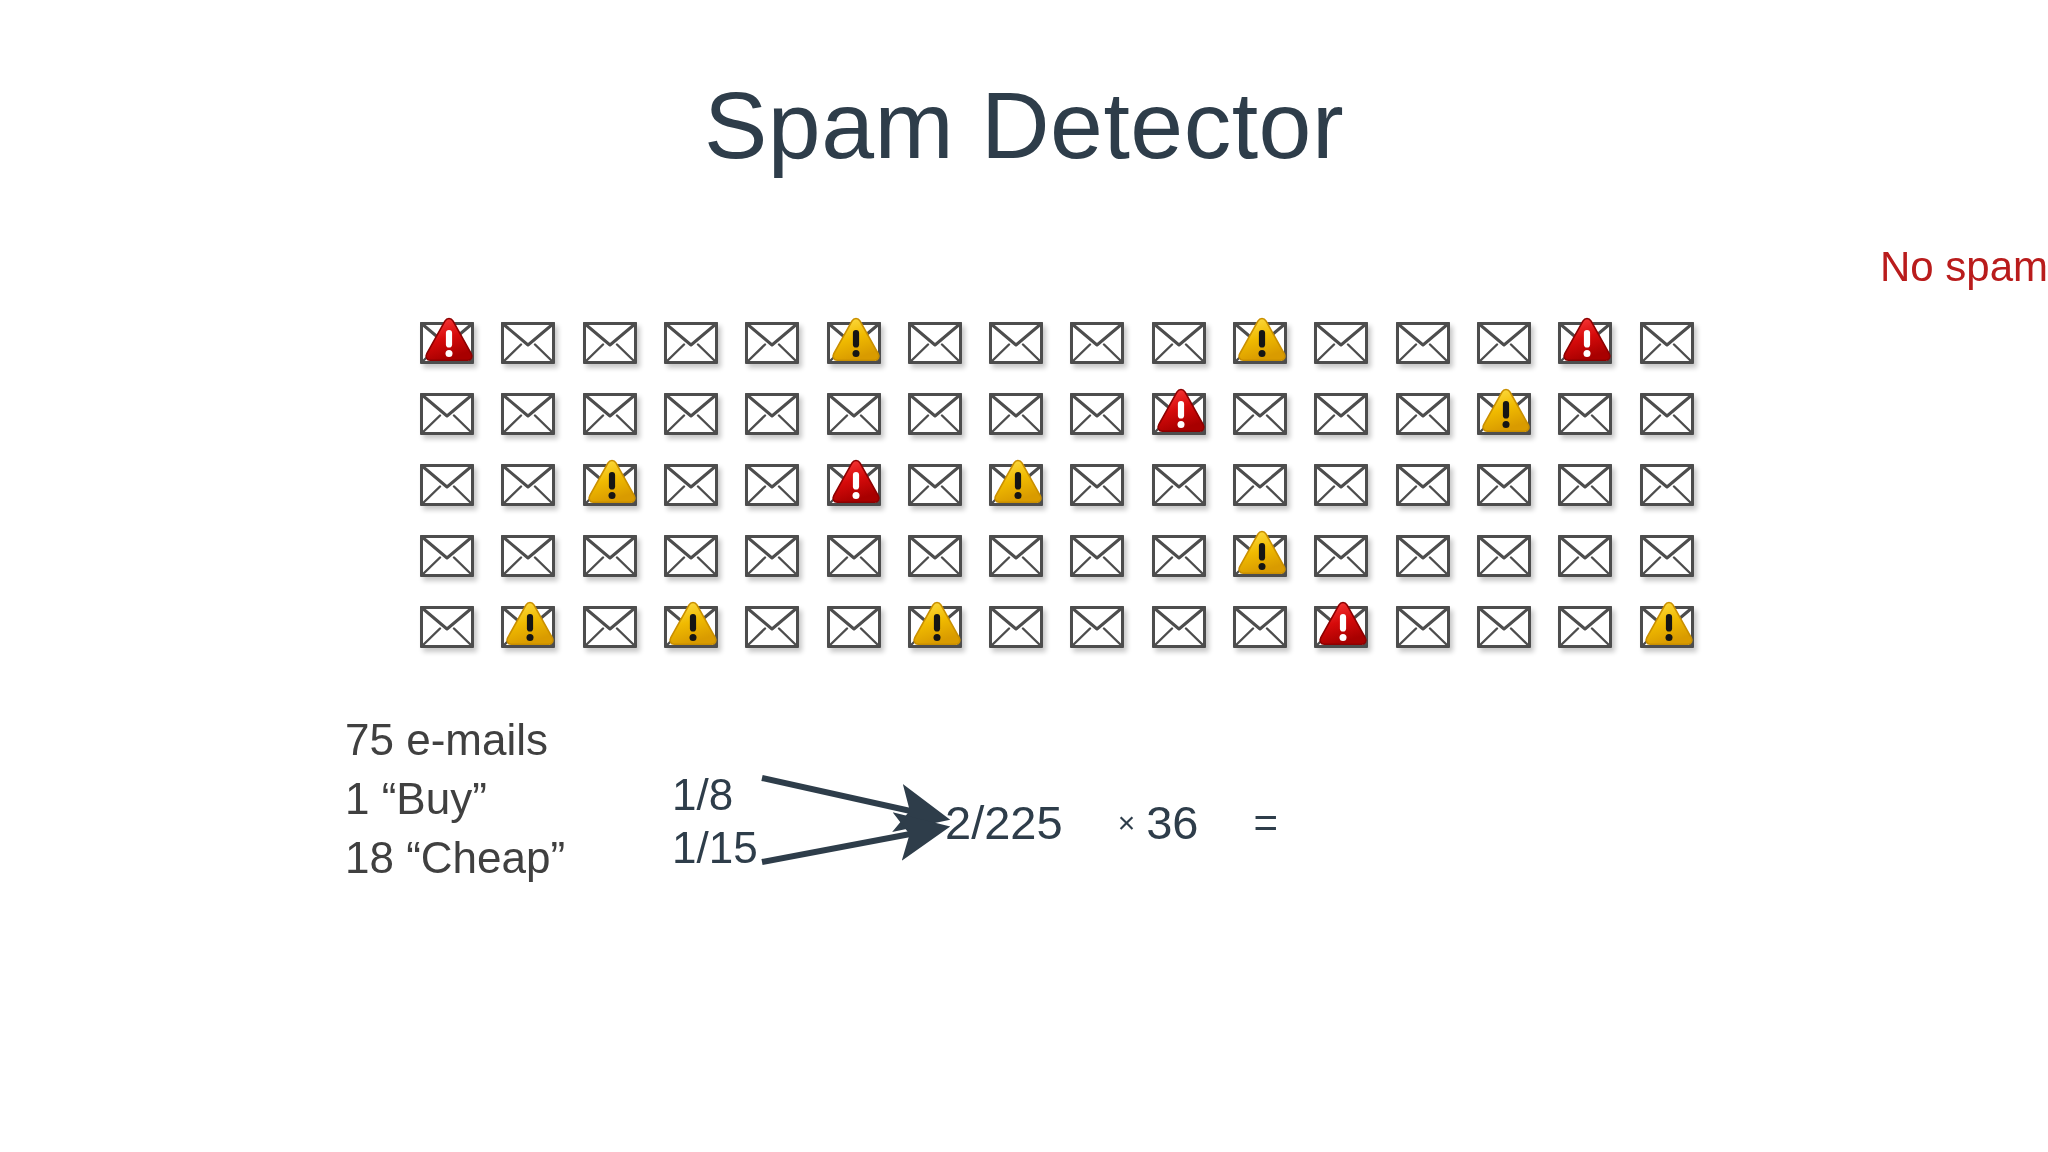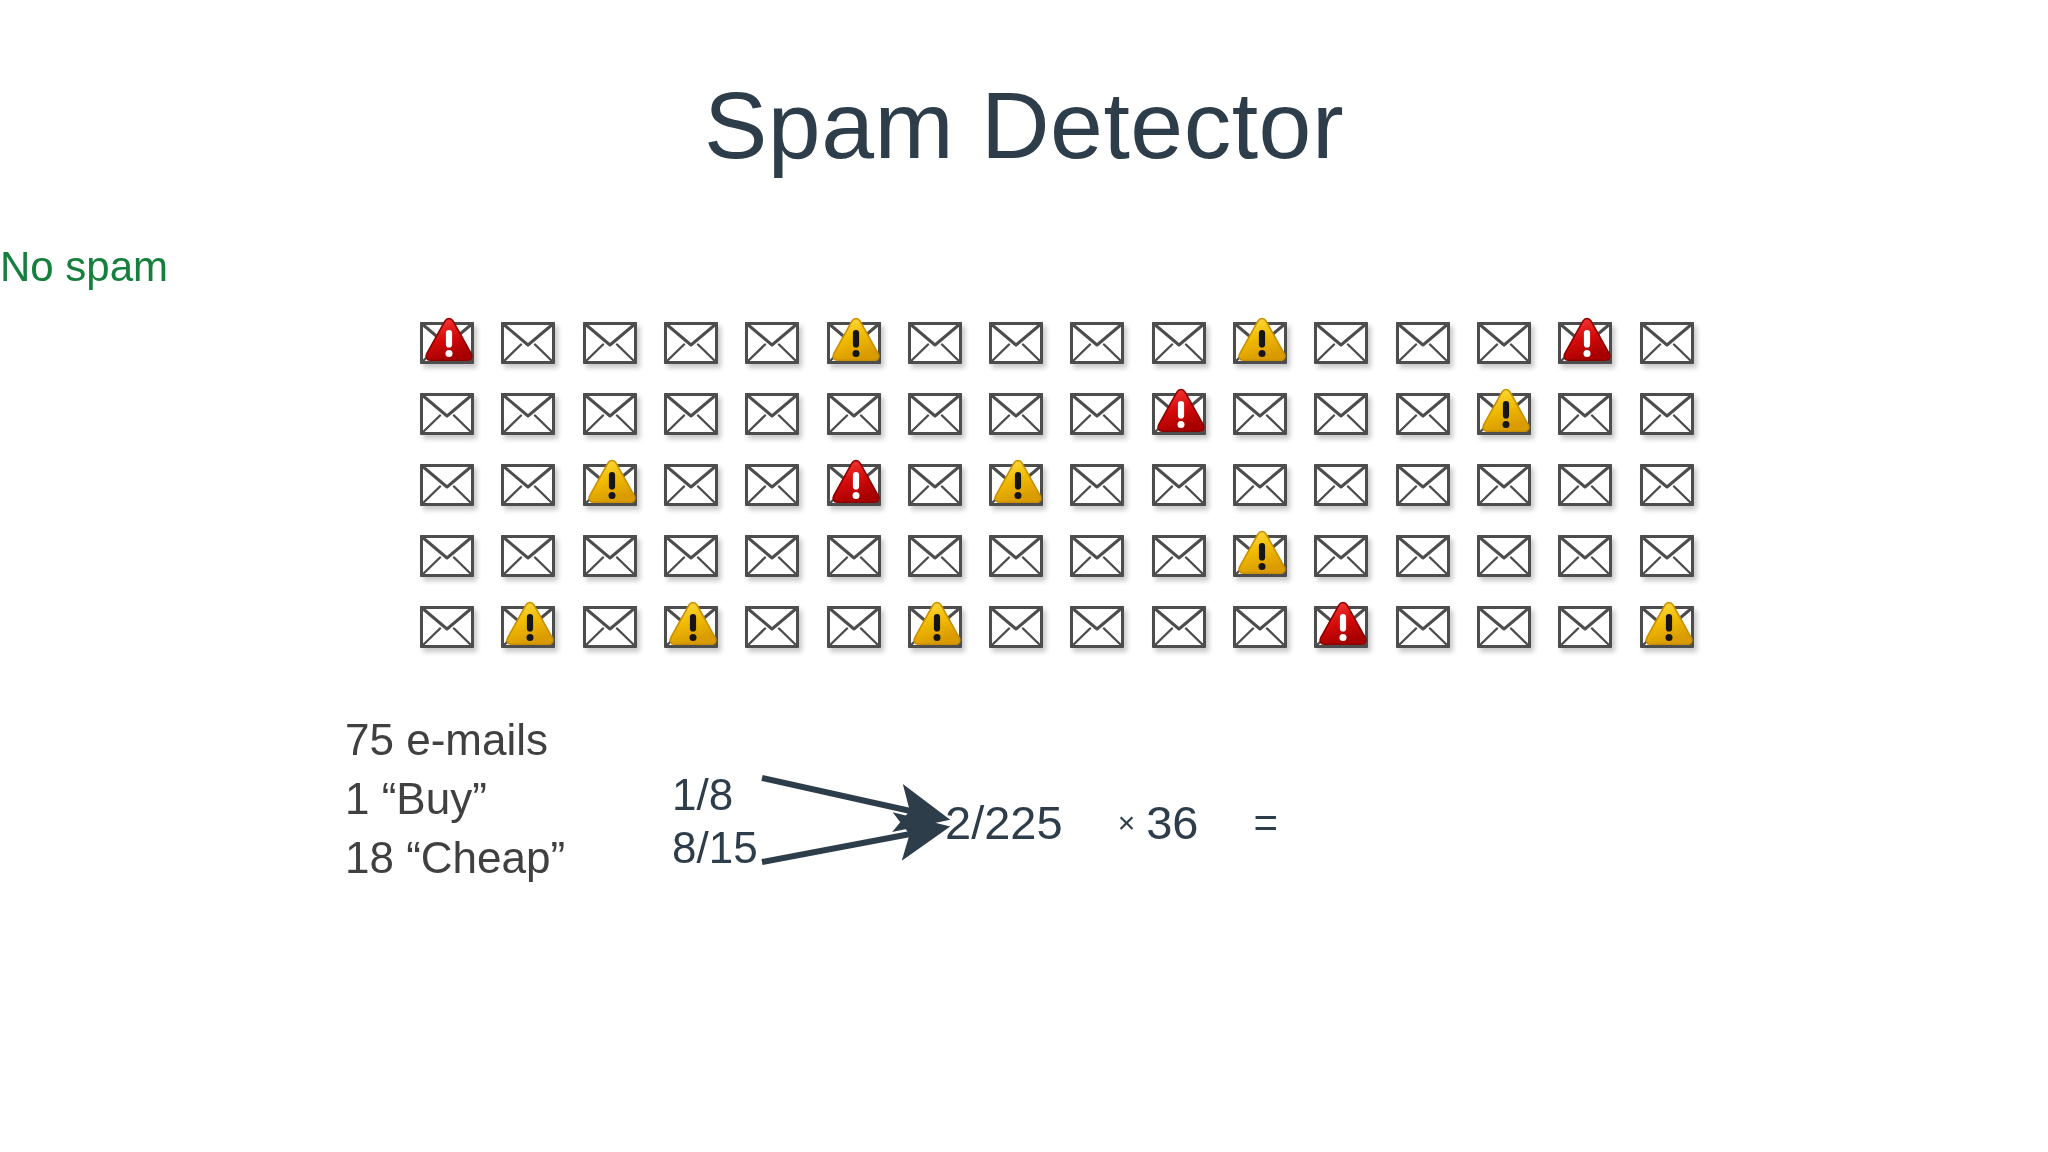--- a/index.html
+++ b/index.html
@@ -31,24 +31,24 @@
     color: #2e3d4a;
     white-space: nowrap;
   }
 
   
   .no-spam-label {
     position: absolute;
     top: 243px;
     left: 0;
     width: 2048px;
-    text-align: left;
+    text-align: right;
     font-size: 42px;
     font-weight: 400;
-    color: #15803d;
+    color: #b91c1c;
     white-space: nowrap;
   }
 
   
   #mail-grid {
     position: absolute;
     top: 320px;
     left: 418px;
     width: 1290px;
     height: 355px;
@@ -1017,21 +1017,21 @@
   </div>
 
 <div class="legend">
   <div>75 e-mails</div>
   <div>1 “Buy”</div>
   <div>18 “Cheap”</div>
 </div>
 
 <div class="fractions">
   <div>1/8</div>
-  <div>8/15</div>
+  <div>1/15</div>
 </div>
 
 <div id="arrow-layer">
   <svg width="240" height="110" viewBox="0 0 240 110">
     <defs>
       <marker id="ah" markerWidth="9" markerHeight="9" refX="7.6" refY="4.5" orient="auto" markerUnits="strokeWidth">
         <path d="M0,0.4 L9,4.5 L0,8.6 L2.1,4.5 Z" fill="#2e3d4a"></path>
       </marker>
     </defs>
     <line x1="2" y1="8" x2="182" y2="48" stroke="#2e3d4a" stroke-width="6" marker-end="url(#ah)"></line>

